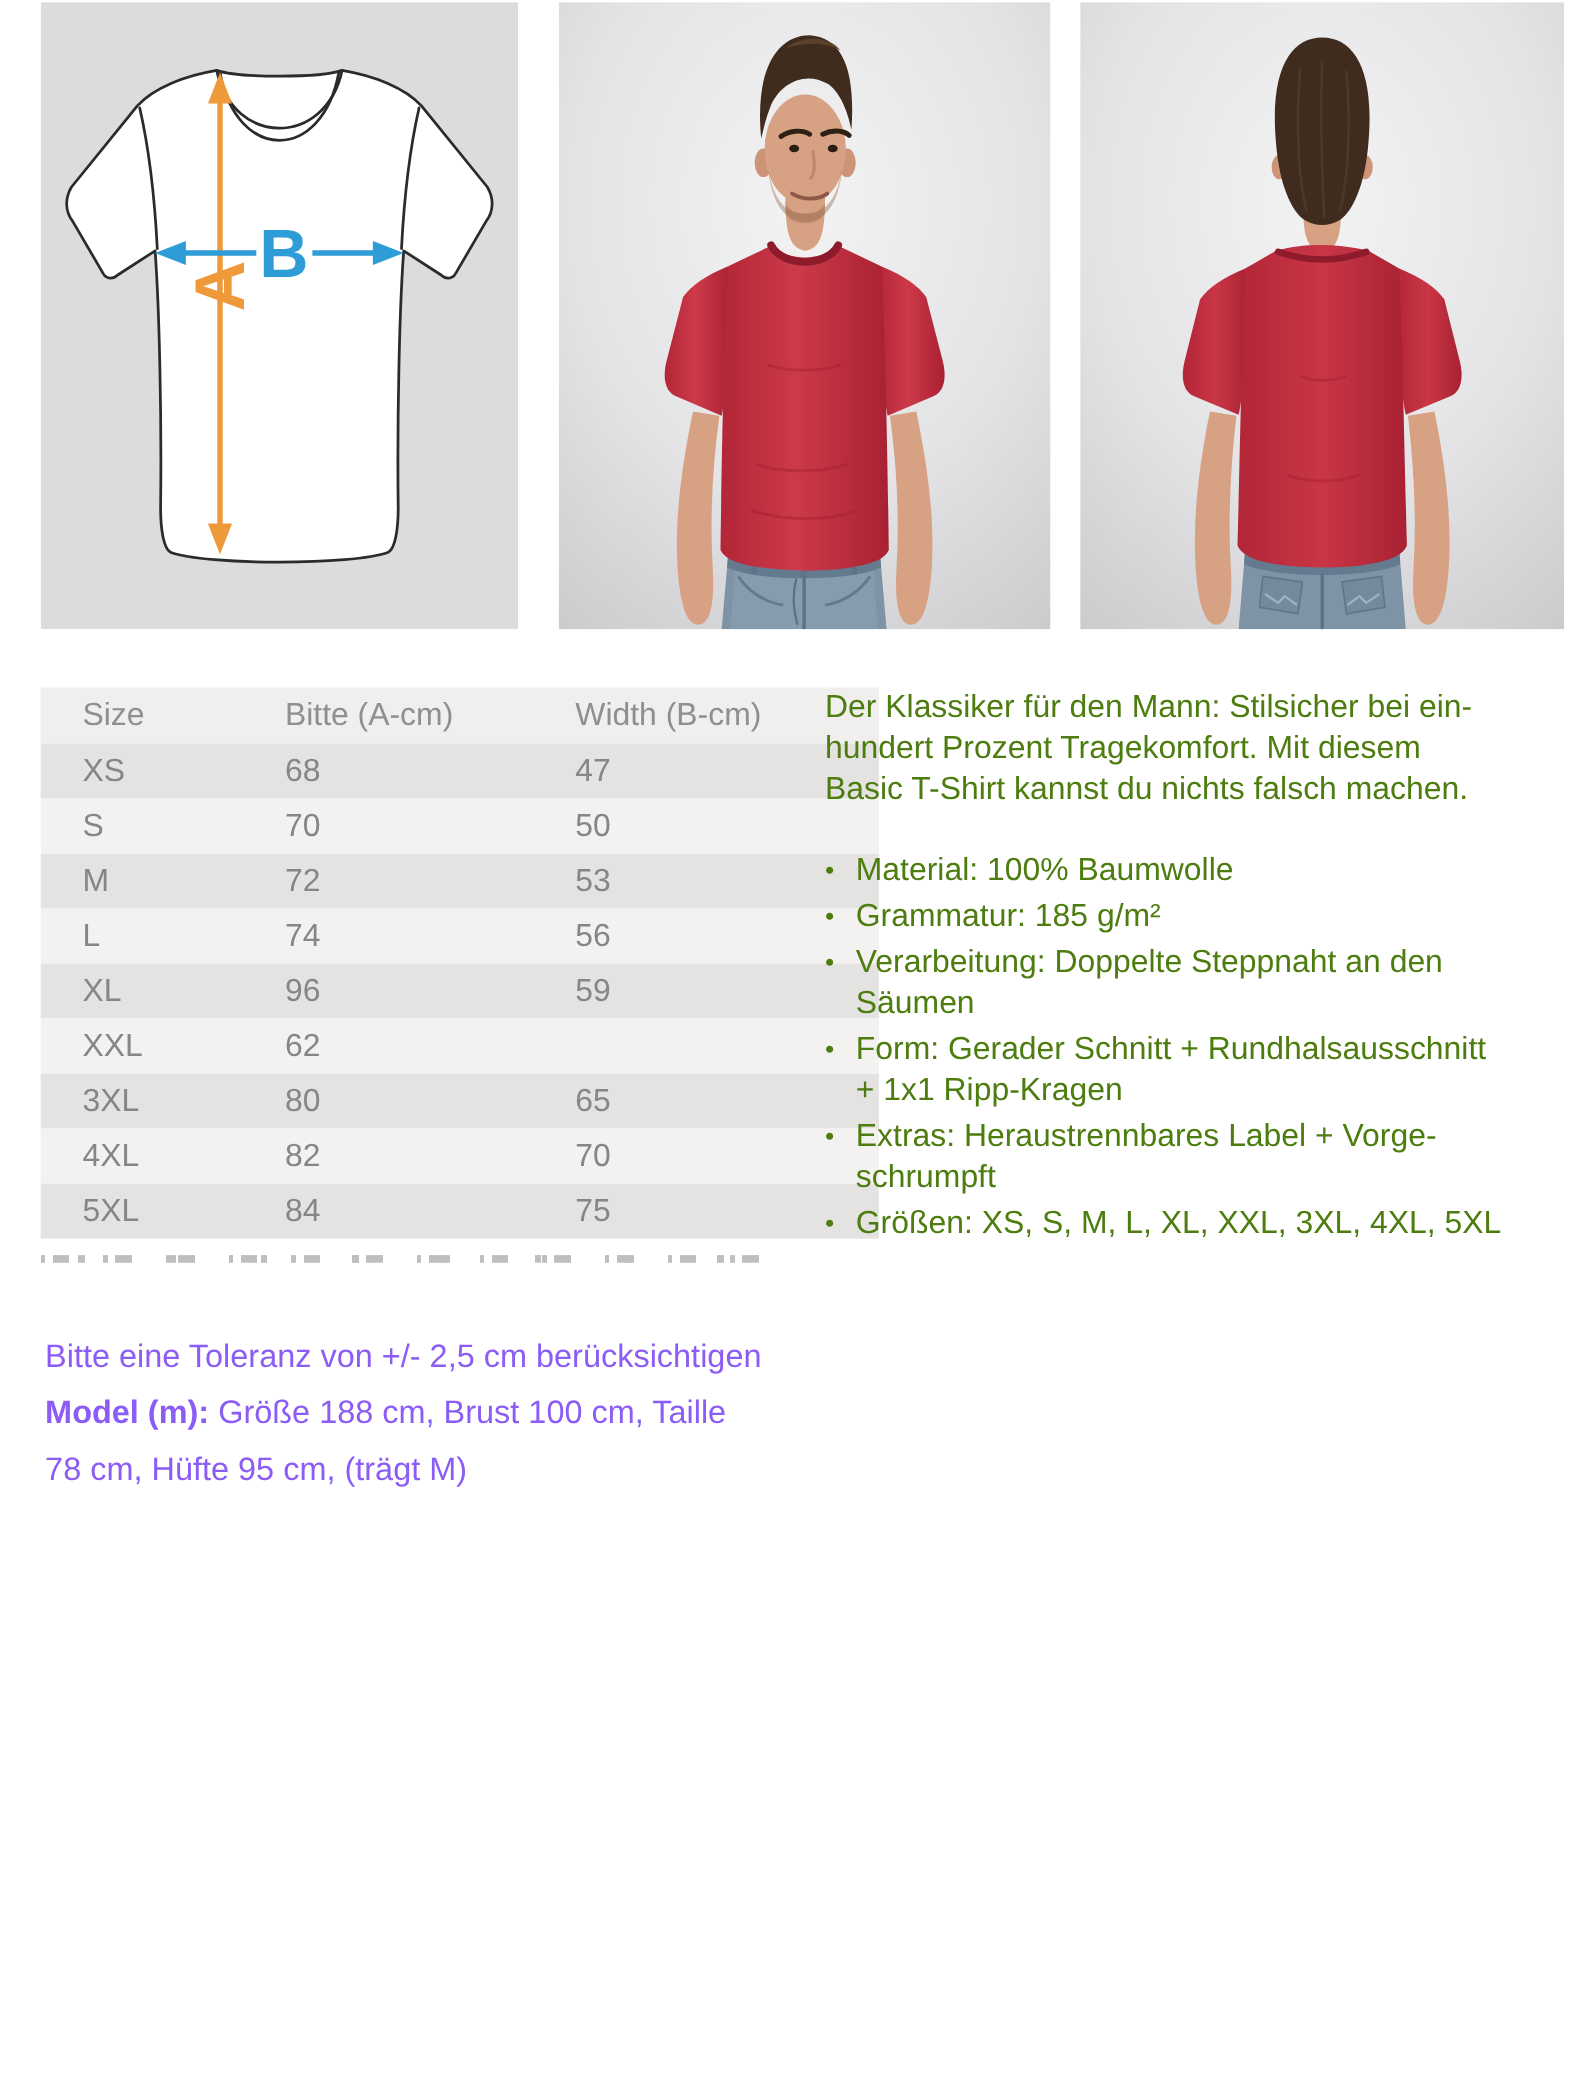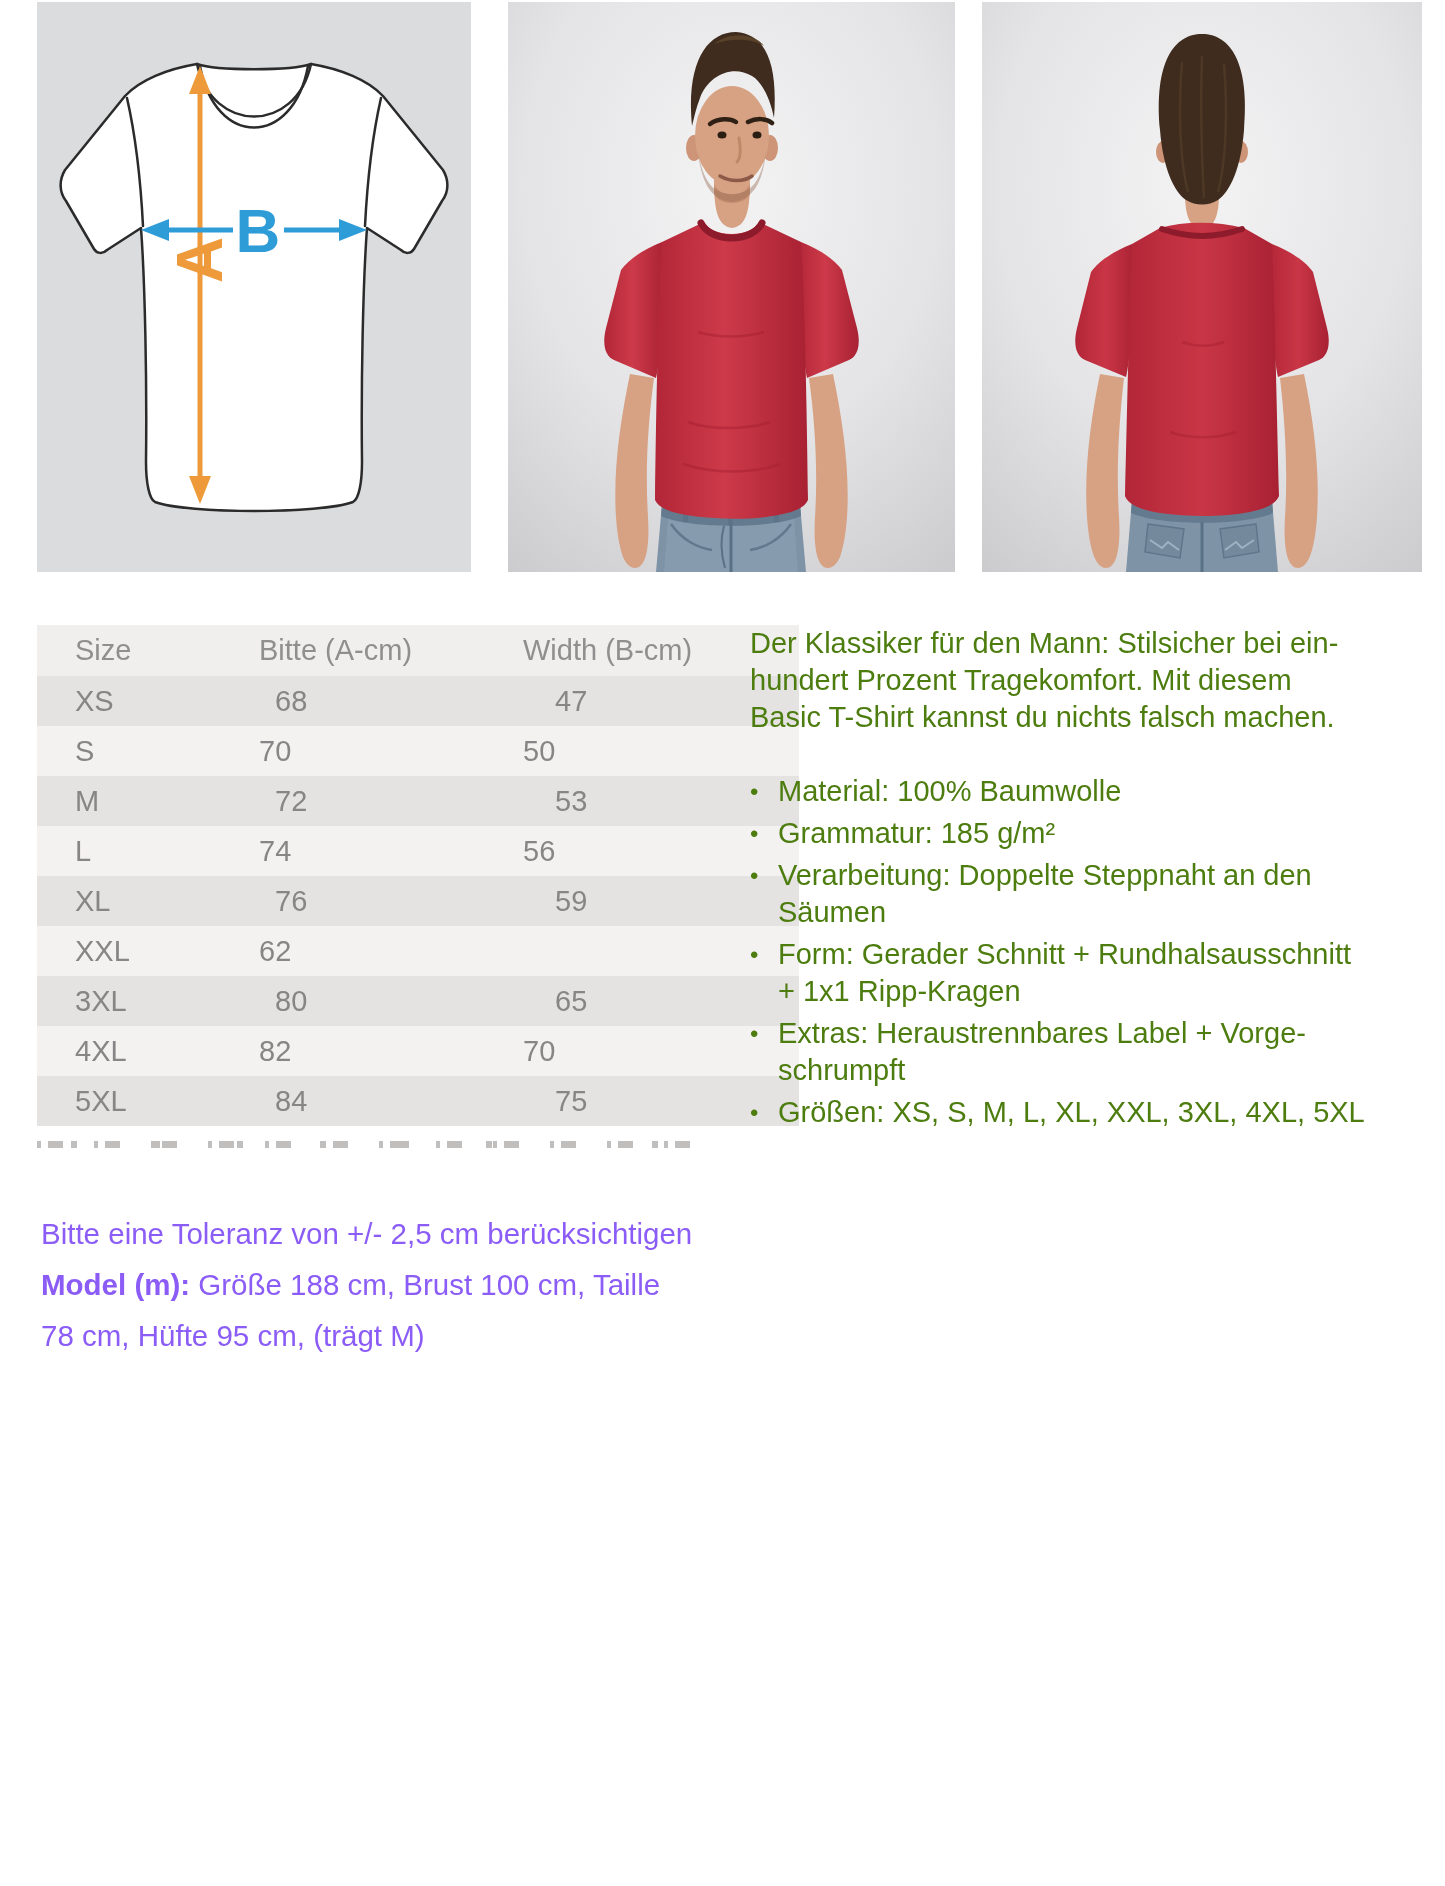--- a/index.html
+++ b/index.html
@@ -11,21 +11,21 @@
   .panel svg{display:block;}
   .p1{width:434px;margin-right:37px;}
   .p2{width:447px;margin-right:27px;}
   .p3{width:440px;}
   
   .content-row{display:flex;align-items:flex-start;margin-top:53px;padding-left:37px;}
   .left-col{width:678px;flex:none;}
   .size-table{width:762px;font-size:29px;color:#878585;}
   .t-row{display:grid;grid-template-columns:222px 264px 192px;height:50px;line-height:50px;background:#f4f2f1;}
   .t-row.head{height:51px;line-height:51px;background:#f1efee;color:#908f8f;}
-  .t-row.odd{background:#e5e3e1;gap:16px;}
+  .t-row.odd{background:#e5e3e1;}
   .t-cell{overflow:hidden;white-space:nowrap;}
   .t-cell:first-child{padding-left:38px;}
   .clip-strip{margin-top:15px;height:7px;width:672px;opacity:.55;
       background-image:
         repeating-linear-gradient(90deg,#8f8b89 0 4px,transparent 4px 11px,#8f8b89 11px 26px,transparent 26px 57px),
         repeating-linear-gradient(90deg,transparent 0 34px,#8f8b89 34px 40px,transparent 40px 83px);}
   
   .right-col{width:648px;margin-left:35px;font-size:29px;color:#4d7c0f;}
   .intro{margin:0 0 37px 0;line-height:37px;white-space:pre-line;}
   .bullets{list-style:none;margin:0;padding:0;}
@@ -227,21 +227,21 @@
           <div class="t-cell">72</div>
           <div class="t-cell">53</div>
         </div>
         <div class="t-row">
           <div class="t-cell">L</div>
           <div class="t-cell">74</div>
           <div class="t-cell">56</div>
         </div>
         <div class="t-row odd">
           <div class="t-cell">XL</div>
-          <div class="t-cell">76</div>
+          <div class="t-cell">96</div>
           <div class="t-cell">59</div>
         </div>
         <div class="t-row">
           <div class="t-cell">XXL</div>
           <div class="t-cell">62</div>
         </div>
         <div class="t-row odd">
           <div class="t-cell">3XL</div>
           <div class="t-cell">80</div>
           <div class="t-cell">65</div>

